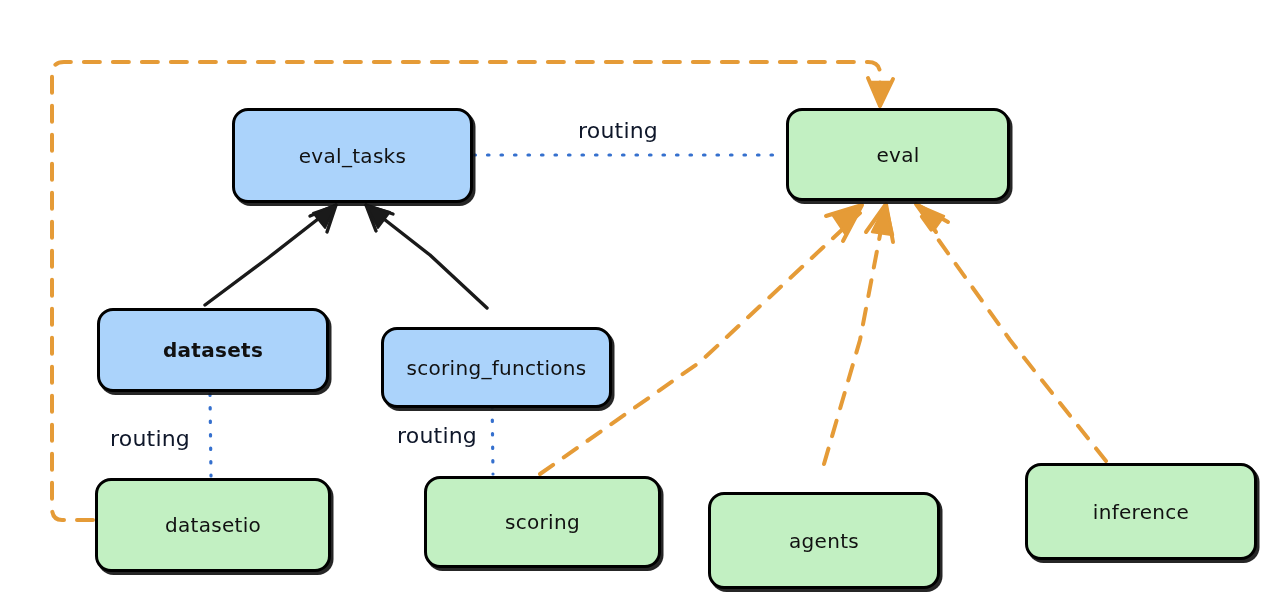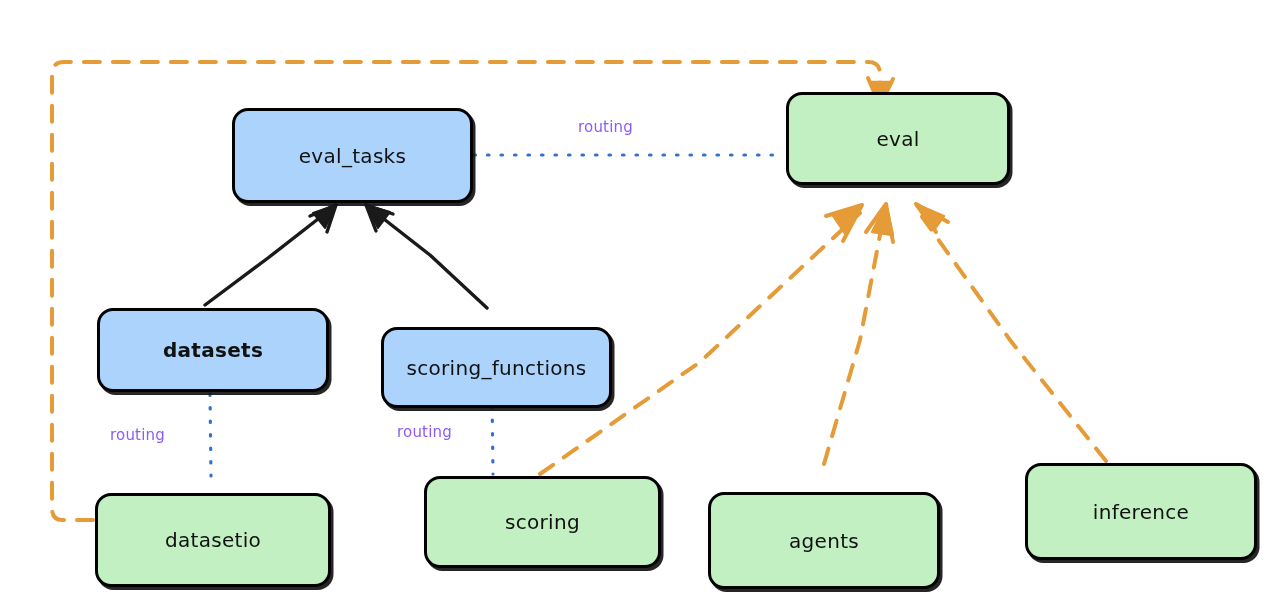--- a/index.html
+++ b/index.html
@@ -46,23 +46,23 @@
   .node.provider {
     background: #c2f0c2;
   }
   .node-label {
     display: block;
     line-height: 1.1;
     padding: 0 8px;
   }
   .edge-label {
     position: absolute;
-    color: #8b5cf6;
+    color: #0f172a;
     font-family: "DejaVu Sans", sans-serif;
-    font-size: 15px;
+    font-size: 22px;
     white-space: nowrap;
     letter-spacing: 0.2px;
   }
 </style>
 </head>
 <body>
 
 <div id="canvas">
 
   <svg id="wires" viewBox="0 0 1280 596" xmlns="http://www.w3.org/2000/svg">
@@ -113,33 +113,33 @@
       <path d="M 93 520 L 62 520 Q 52 520 52 508 L 52 74 Q 52 62 64 62 L 868 62 Q 880 62 880 74 L 880 98" fill="none" stroke="#e59b37" stroke-width="4" stroke-linecap="round" stroke-linejoin="round" stroke-dasharray="16 13"></path>
       <path d="M 880 106 L 868 78 M 880 106 L 893 79" fill="none" stroke="#e59b37" stroke-width="4" stroke-linecap="round" stroke-linejoin="round"></path>
       <path d="M 880 106 L 870 82 L 891 82 Z" fill="#e59b37" stroke="#e59b37" stroke-width="2.4" stroke-linejoin="round"></path>
     </g>
   </svg>
 
   <div class="node api" style="left:232px; top:108px; width:241px; height:95px;">
     <span class="node-label">eval_tasks</span>
   </div>
 
-  <div class="node provider" style="left:786px; top:92px; width:224px; height:93px;text-align:right;">
+  <div class="node provider" style="left:786px; top:108px; width:224px; height:93px;text-align:right;">
     <span class="node-label">eval</span>
   </div>
 
   <div class="node api" style="left:97px; top:308px; width:232px; height:84px;font-weight:bold;">
     <span class="node-label">datasets</span>
   </div>
 
   <div class="node api" style="left:381px; top:327px; width:231px; height:81px;text-align:center;">
     <span class="node-label">scoring_functions</span>
   </div>
 
-  <div class="node provider" style="left:95px; top:478px; width:236px; height:94px;margin-top:15px;">
+  <div class="node provider" style="left:95px; top:478px; width:236px; height:94px;">
     <span class="node-label">datasetio</span>
   </div>
 
   <div class="node provider" style="left:385px; top:476px; width:237px; height:92px;margin-left:39px;">
     <span class="node-label">scoring</span>
   </div>
 
   <div class="node provider" style="left:708px; top:466px; width:232px; height:97px;margin-top:26px;">
     <span class="node-label">agents</span>
   </div>

